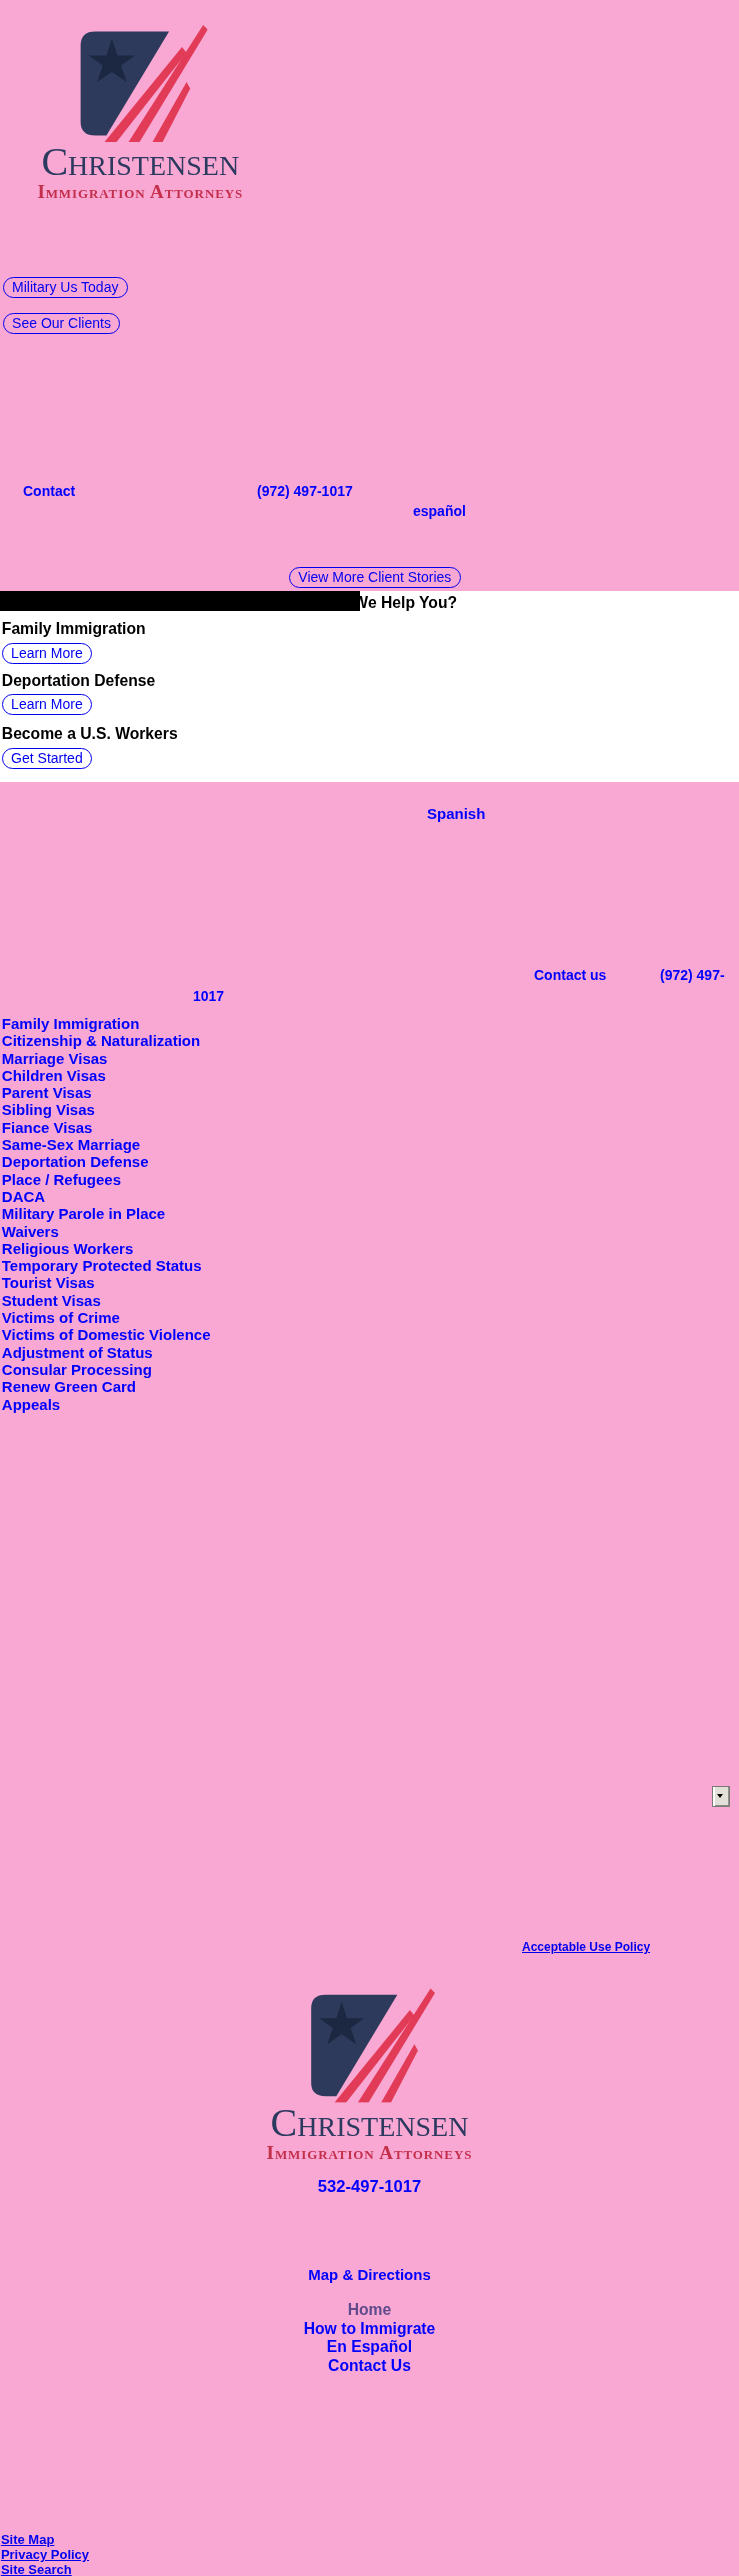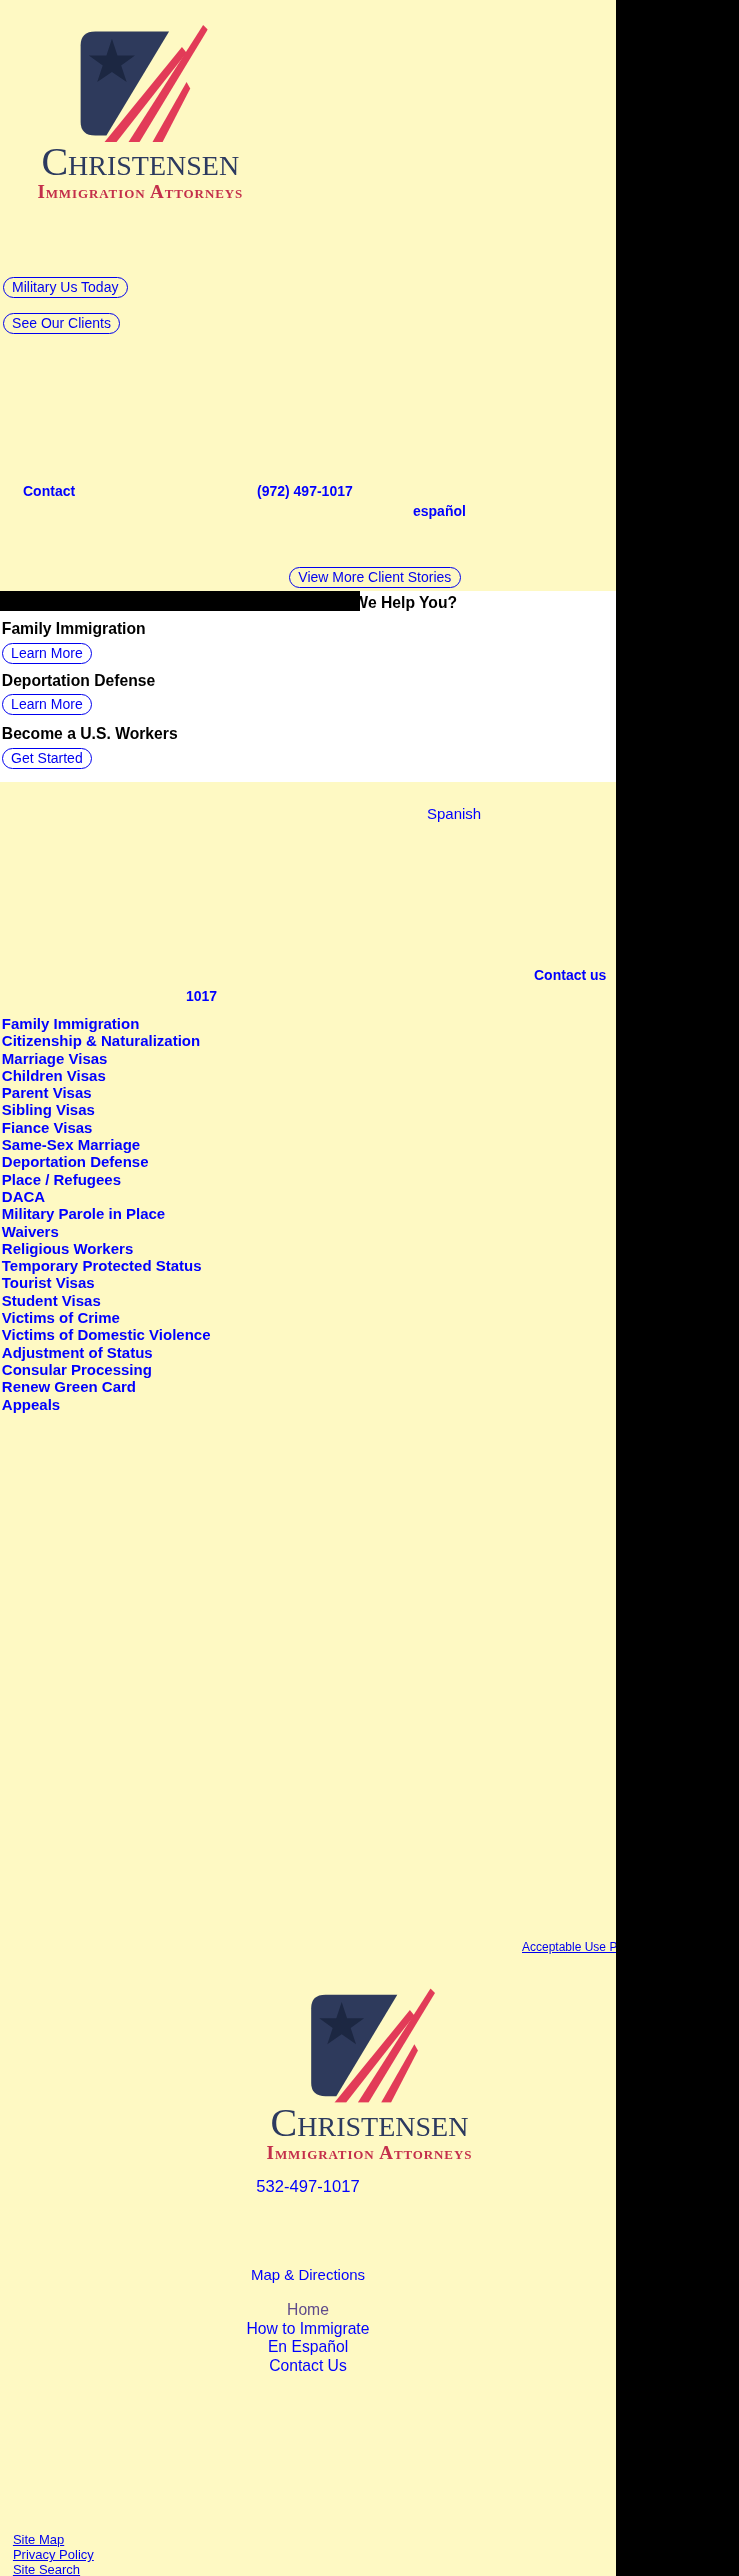--- a/index.html
+++ b/index.html
@@ -1,33 +1,33 @@
 <!DOCTYPE html>
 <html style="font-size:15px"><head>
 <meta charset="utf-8">
 <style>
   html,body{margin:0;padding:0;background:#000;}
-  .page{position:relative;width:616px;height:2576px;background:#fef9c3;overflow:hidden;
+  .page{position:relative;width:739px;height:2576px;background:#f9a8d4;overflow:hidden;
         font-family:"Liberation Sans", sans-serif;}
   .abs{position:absolute;}
 
   
   .logo-block{text-align:center;}
   .flag{display:block;margin:0 auto;}
   .wordmark1{font-family:"Liberation Serif", serif;font-variant:small-caps;
              color:#2c3a5f;font-size:40px;line-height:1;letter-spacing:0px;font-weight:normal;}
   .wordmark2{font-family:Liberation Serif, serif;font-variant:small-caps;font-weight:bold;
              color:#c42f4b;font-size:19px;line-height:1;letter-spacing:0.9px;margin-top:0;}
 
   
   .btn-outline{display:inline-block;border:1.8px solid #0000f0;border-radius:11px;
                color:#0000f0;background:transparent;font-size:14px;line-height:15px;
                padding:1.8px 8.3px;text-decoration:none;white-space:nowrap;font-weight:normal;}
 
-  a{cursor:pointer;}
+  a{cursor:pointer;font-weight:bold;}
   .lnk-bold{color:#0000ff;font-weight:bold;font-size:14px;text-decoration:none;white-space:nowrap;}
   .lnk{color:#0000ff;font-size:15px;text-decoration:none;white-space:nowrap;}
   .lnk-ul{color:#0000ee;text-decoration:underline;white-space:nowrap;}
 
   
   .white-band{background:#ffffff;width:739px;}
   .band-heading{position:absolute;left:0;right:0;top:2.8px;text-align:center;
                 color:#000;font-weight:bold;font-size:15.7px;}
   .band-overlay{position:absolute;left:0;top:0;width:360px;height:20.3px;background:#000;}
   .svc-title{position:absolute;left:1.8px;color:#000;font-weight:bold;font-size:15.7px;white-space:nowrap;}
@@ -42,21 +42,21 @@
                     border-left:0.9px solid #fff;box-shadow:inset -0.9px -0.9px 0 #8a8a84;position:relative;}
   .select-arrow-btn .tri{position:absolute;left:2.8px;top:7.4px;width:0;height:0;
                          border:3.7px solid transparent;border-top:4.6px solid #000;}
 
   
   .center-line{left:0;right:0;text-align:center;}
   .footer-nav{line-height:18.5px;font-size:15.7px;}
   .footer-nav a{display:block;color:#0000ff;text-decoration:none;}
   .footer-nav a.visited{color:#5f4b8b;}
   .legal-links{line-height:15px;font-size:13px;}
-  .legal-links a{display:block;color:#0000ee;text-decoration:underline;padding-left:12px;}
+  .legal-links a{display:block;color:#0000ee;text-decoration:underline;}
 </style>
 </head>
 <body>
 
 <svg width="0" height="0" style="position:absolute" aria-hidden="true">
   <symbol id="flag-logo" viewBox="0 0 146 127">
     <path d="M24,7 L104,7 L36,120 L24,120 Q8,120 8,105 L8,22 Q8,7 24,7 Z" fill="#2e3a5c"></path>
     <polygon points="42,15 48,33 67,33 52,44 58,62 42,51 26,62 32,44 17,33 36,33" fill="#1c2742"></polygon>
     <polygon points="34,127 118,24 123,30 47,127" fill="#e23b58"></polygon>
     <polygon points="60,127 141,0 146,5 72,127" fill="#e23b58"></polygon>
@@ -94,21 +94,21 @@
     <a class="btn-outline" style="position:absolute;left:1.8px;top:103px;">Learn More</a>
 
     <div class="svc-title" style="top:134px;">Become a U.S. Workers</div>
     <a class="btn-outline" style="position:absolute;left:1.8px;top:157px;text-align:center;">Get Started</a>
   </div>
 
   <a class="abs lnk" style="left:427px;top:805px;">Spanish</a>
 
   <a class="abs lnk-bold" style="left:534px;top:967px;">Contact us</a>
   <a class="abs lnk-bold" style="left:660px;top:967px;">(972) 497-</a>
-  <a class="abs lnk-bold" style="left:186px;top:988px;">1017</a>
+  <a class="abs lnk-bold" style="left:193px;top:988px;">1017</a>
 
   <nav class="abs practice-list" style="left:1.8px;top:1015px;">
     <a>Family Immigration</a>
     <a>Citizenship &amp; Naturalization</a>
     <a>Marriage Visas</a>
     <a>Children Visas</a>
     <a>Parent Visas</a>
     <a>Sibling Visas</a>
     <a>Fiance Visas</a>
     <a>Same-Sex Marriage</a>

